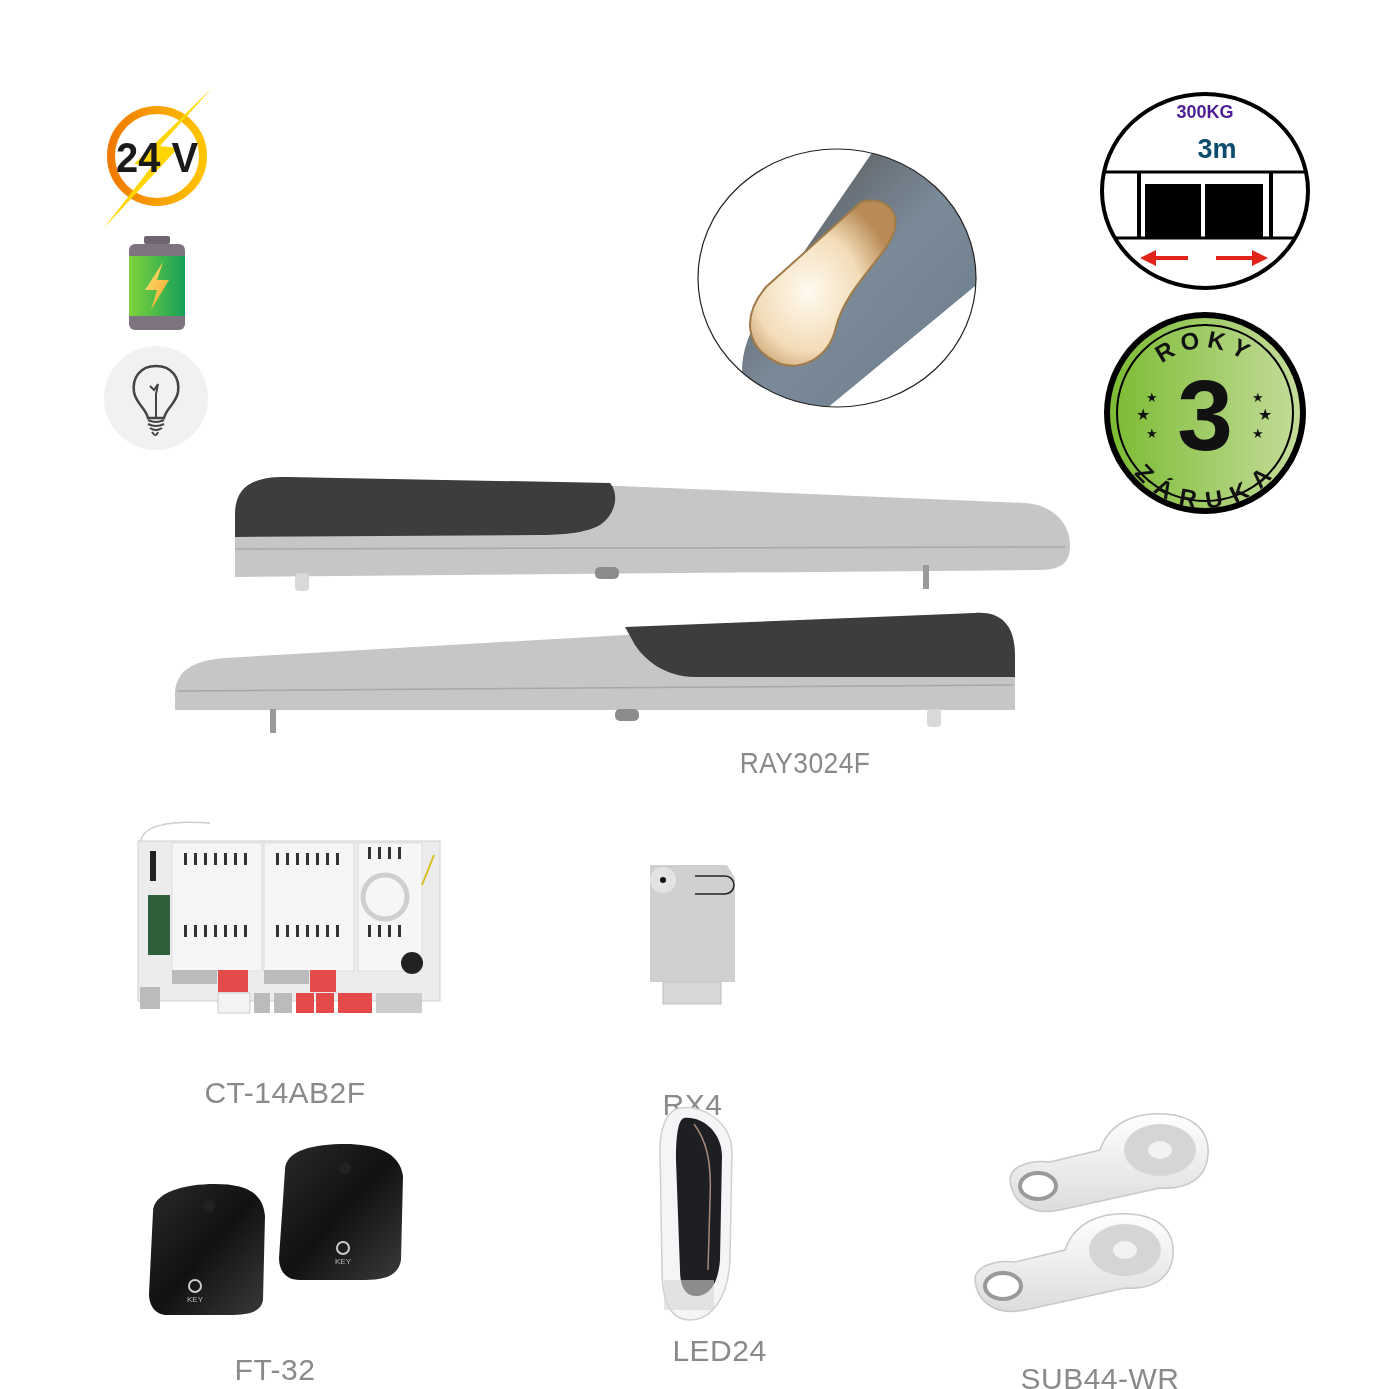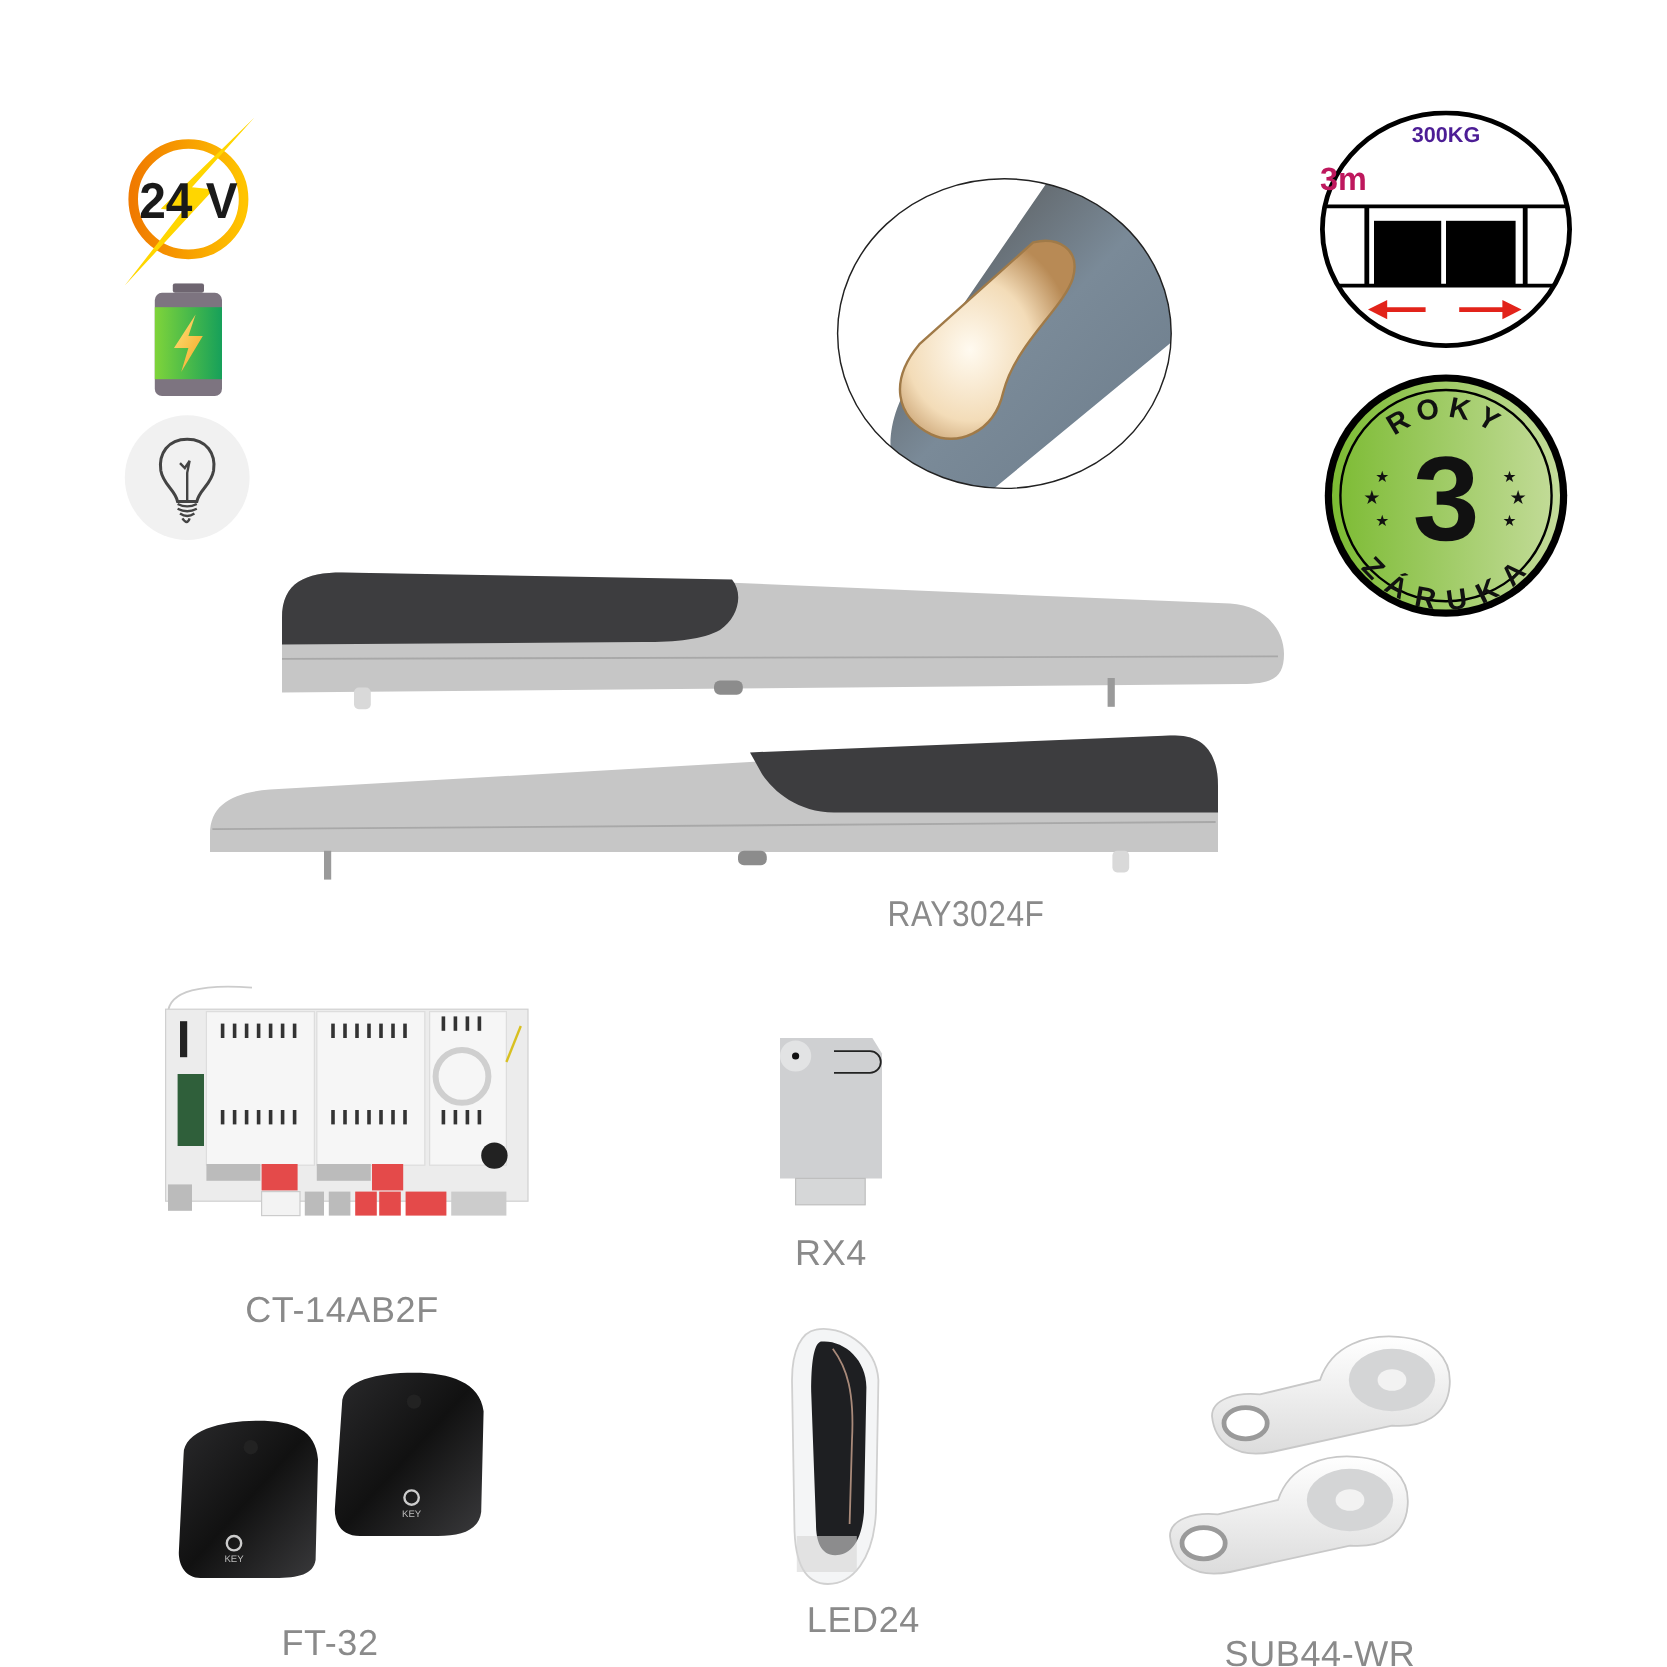--- a/index.html
+++ b/index.html
@@ -5,21 +5,21 @@
   html,body{margin:0;padding:0;background:#fff;}
   body{width:1389px;height:1389px;position:relative;overflow:hidden;font-family:"Liberation Sans",sans-serif;}
   .abs{position:absolute;}
   .label{position:absolute;color:#8a8a8a;font-size:30px;text-align:center;font-family:"Liberation Sans",sans-serif;letter-spacing:0.5px;}
   .label.narrow{font-family:"Liberation Sans",sans-serif;transform:scaleX(0.88);transform-origin:center;}
   svg{display:block;}
 </style>
 </head>
 <body>
 
-<div class="abs" style="left:100px;top:96px;width:115px;height:145px;">
+<div class="abs" style="left:100px;top:86px;width:115px;height:145px;">
   <svg width="115" height="145" viewBox="0 0 115 145">
     <defs>
       <linearGradient id="ring" x1="0" y1="0" x2="1" y2="0">
         <stop offset="0" stop-color="#f07a00"></stop>
         <stop offset="1" stop-color="#ffc400"></stop>
       </linearGradient>
     </defs>
     <circle cx="57" cy="70" r="46" fill="#fff" stroke="url(#ring)" stroke-width="8"></circle>
     <polygon points="112,2 60,60 78,62 4,142 52,80 34,78" fill="#ffd600"></polygon>
     <text x="57" y="86" text-anchor="middle" font-family="Liberation Sans, sans-serif" font-weight="bold" font-size="42" fill="#1a1a1a" transform="scale(0.95,1)" transform-origin="57 70">24 V</text>
@@ -94,21 +94,21 @@
       <rect x="45" y="92" width="56" height="54" fill="#000"></rect>
       <rect x="105" y="92" width="58" height="54" fill="#000"></rect>
       <line x1="48" y1="166" x2="88" y2="166" stroke="#e2231a" stroke-width="4"></line>
       <polygon points="40,166 56,158 56,174" fill="#e2231a"></polygon>
       <line x1="116" y1="166" x2="158" y2="166" stroke="#e2231a" stroke-width="4"></line>
       <polygon points="168,166 152,158 152,174" fill="#e2231a"></polygon>
     </g>
     <ellipse cx="105" cy="99" rx="103" ry="97" fill="none" stroke="#000" stroke-width="4"></ellipse>
   </svg>
   <div class="abs" style="left:0;top:10px;width:210px;text-align:center;font-size:18px;font-weight:bold;color:#4c1d95;">300KG</div>
-  <div class="abs" style="left:0;top:42px;width:210px;font-size:27px;font-weight:bold;color:#be185d;">3m</div>
+  <div class="abs" style="left:12px;top:42px;width:210px;text-align:center;font-size:27px;font-weight:bold;color:#0c4a6e;">3m</div>
 </div>
 
 <div class="abs" style="left:1100px;top:308px;width:210px;height:210px;">
   <svg width="210" height="210" viewBox="0 0 210 210">
     <defs>
       <linearGradient id="wg" x1="0" y1="0" x2="1" y2="0">
         <stop offset="0" stop-color="#7cbb33"></stop>
         <stop offset="1" stop-color="#c4dc9a"></stop>
       </linearGradient>
       <path id="arcTop" d="M40 105 A65 65 0 0 1 170 105"></path>
@@ -221,21 +221,21 @@
 
 <div class="abs" style="left:645px;top:862px;width:95px;height:145px;">
   <svg width="95" height="145" viewBox="0 0 95 145">
     <path d="M5 3 L82 3 L90 16 L90 120 L5 120 Z" fill="#cfd0d2"></path>
     <circle cx="18" cy="18" r="13" fill="#e2e3e4"></circle>
     <circle cx="18" cy="18" r="3" fill="#111"></circle>
     <path d="M50 14 L80 14 A9 9 0 0 1 80 32 L50 32" fill="none" stroke="#222" stroke-width="1.5"></path>
     <rect x="18" y="120" width="58" height="22" fill="#d6d7d8" stroke="#bfbfbf"></rect>
   </svg>
 </div>
-<div class="label" style="left:640px;top:1028px;width:105px;">RX4</div>
+<div class="label" style="left:640px;top:1088px;width:105px;">RX4</div>
 
 <div class="abs" style="left:145px;top:1140px;width:265px;height:175px;">
   <svg width="265" height="175" viewBox="0 0 265 175">
     <defs>
       <linearGradient id="pc" x1="0" y1="0" x2="1" y2="1">
         <stop offset="0" stop-color="#2a2a2c"></stop>
         <stop offset="0.5" stop-color="#111"></stop>
         <stop offset="1" stop-color="#3a3a3c"></stop>
       </linearGradient>
     </defs>

